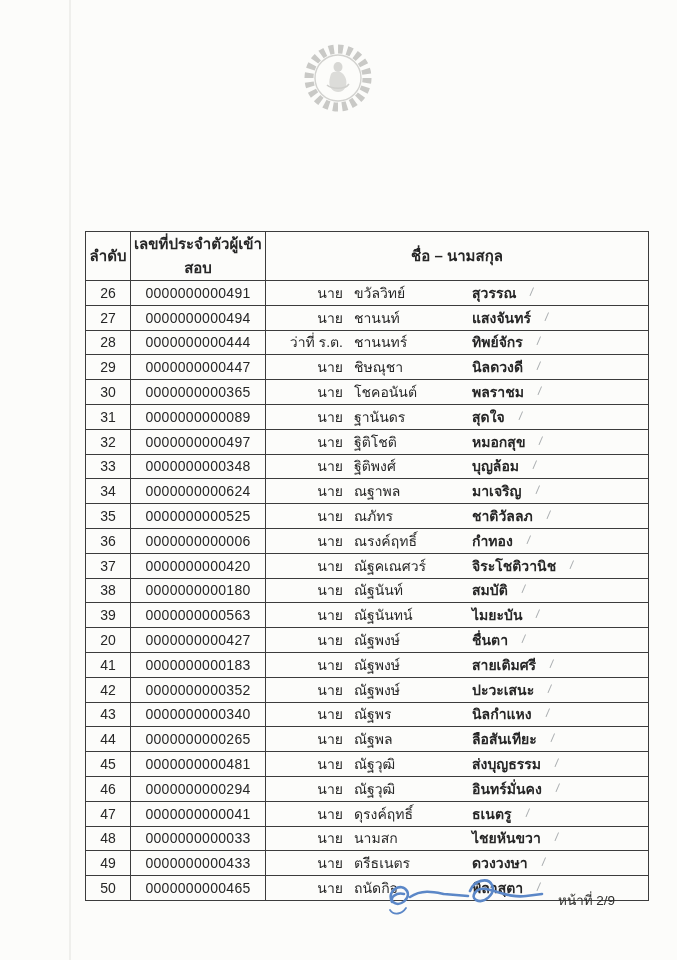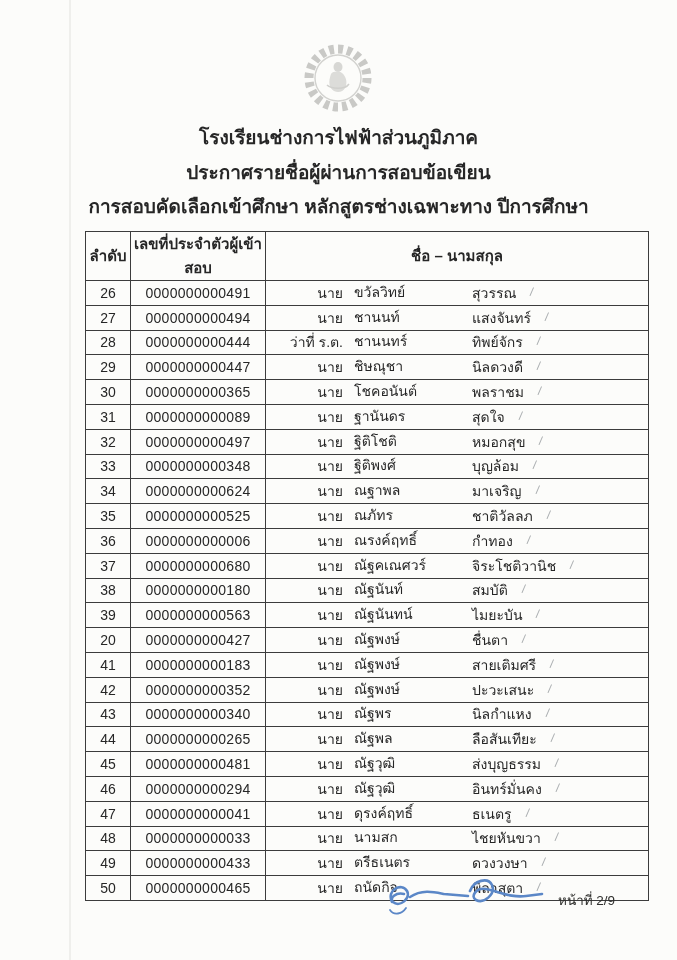--- a/index.html
+++ b/index.html
@@ -23,22 +23,22 @@
   .doc-table th, .doc-table td { border:1.4px solid #3c3c3c; padding:0; overflow:hidden; }
   .doc-table th { height:28px; font-size:15px; font-weight:bold; }
   col.c-no { width:45px; }
   col.c-id { width:135px; }
   col.c-name { width:383px; }
   .doc-table td { height:23.8px; font-size:14px; line-height:1; }
   td.cell-no { text-align:center;margin-top:6px; }
   td.cell-id { text-align:center; letter-spacing:.3px; }
   .name-wrap { display:flex; align-items:flex-start; }
   .nt { width:77px; text-align:right; white-space:nowrap; }
-  .nf { margin-left:11px; width:118px; white-space:nowrap;font-family:Liberation Serif, serif; }
-  .nl { white-space:nowrap; }
+  .nf { margin-left:11px; width:118px; white-space:nowrap; }
+  .nl { white-space:nowrap;font-weight:bold; }
   .chk {
     color:#a9adaf; margin-left:14px; font-size:12px;
     transform:rotate(8deg); display:inline-block;
   }
 
   .signature { position:absolute; left:380px; top:870px; }
   .page-label { position:absolute; left:558px; top:889px; font-size:13.5px; color:#30302e; white-space:nowrap; }
 </style>
 </head>
 <body>
@@ -48,25 +48,20 @@
   <div class="scan-edge"></div>
 
   <svg class="logo" viewBox="0 0 80 78">
     <circle cx="40" cy="38" r="29" fill="none" stroke="#c9c9c6" stroke-width="9" stroke-dasharray="5 4.1"></circle>
     <circle cx="40" cy="38" r="23" fill="none" stroke="#d2d2cf" stroke-width="1.4"></circle>
     <ellipse cx="40" cy="27" rx="4.5" ry="5" fill="#d7d7d4"></ellipse>
     <path d="M33 34 C30 42 31 48 36 51 C40 53 45 52 47 48 C50 43 48 36 44 33 C41 31 35 31 33 34 Z" fill="#dcdcd9"></path>
     <path d="M29 45 C33 49 47 50 51 44" fill="none" stroke="#d0d0cd" stroke-width="1.5"></path>
   </svg>
 
-  <div class="titles">
-    <div class="title-line">โรงเรียนช่างการไฟฟ้าส่วนภูมิภาค</div>
-    <div class="title-line">ประกาศรายชื่อผู้ผ่านการสอบข้อเขียน</div>
-    <div class="title-line">การสอบคัดเลือกเข้าศึกษา หลักสูตรช่างเฉพาะทาง ปีการศึกษา</div>
-  </div>
 
   <table class="doc-table">
     <colgroup>
         <col class="c-no">
         <col class="c-id">
         <col class="c-name">
       </colgroup>
     <thead>
       <tr>
         <th>ลำดับ</th>
@@ -213,21 +208,21 @@
           <span class="nt">นาย</span>
           <span class="nf">ณรงค์ฤทธิ์</span>
           <span class="nl">กำทอง</span>
           <span class="chk">/</span>
         </span>
       </td>
     </tr>
 
     <tr>
       <td class="cell-no">37</td>
-      <td class="cell-id">0000000000680</td>
+      <td class="cell-id">0000000000420</td>
       <td class="cell-name">
         <span class="name-wrap">
           <span class="nt">นาย</span>
           <span class="nf">ณัฐคเณศวร์</span>
           <span class="nl">จิระโชติวานิช</span>
           <span class="chk">/</span>
         </span>
       </td>
     </tr>
 

